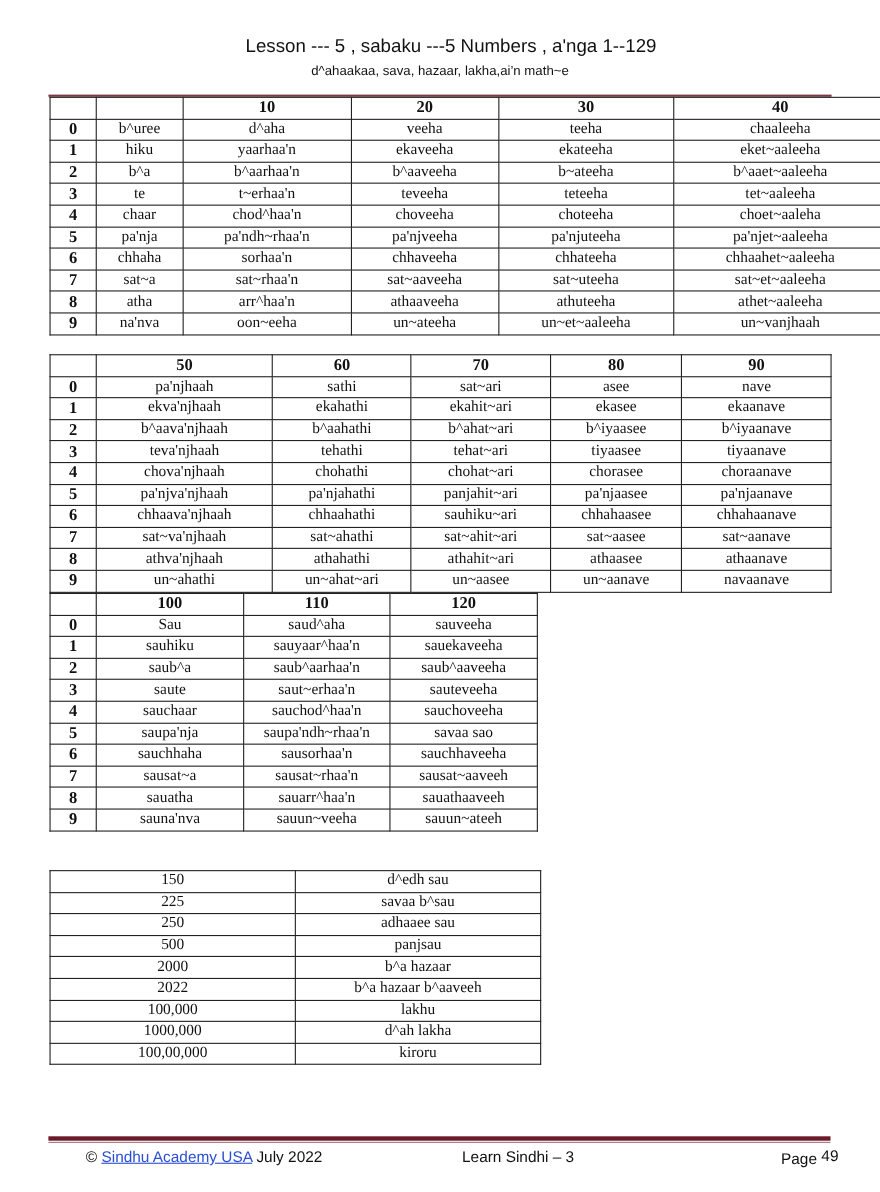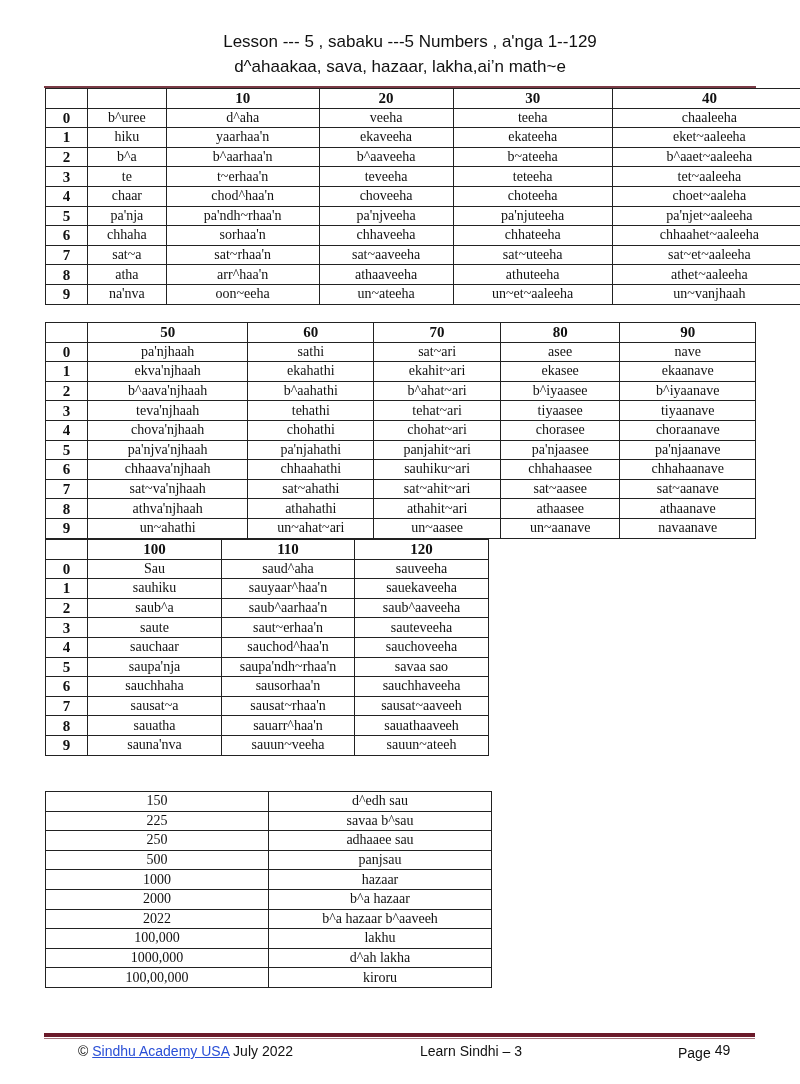--- a/index.html
+++ b/index.html
@@ -1,38 +1,38 @@
 <!DOCTYPE html>
 <html><head>
   <meta charset="utf-8">
   <style>
     html, body { margin: 0; padding: 0; background: #ffffff; }
     body { width: 800px; height: 1084px; position: relative; overflow: hidden; font-family: "Liberation Serif", serif; color: #111; }
     .title { position: absolute; left: 0; width: 800px; text-align: center; font-family: "Liberation Sans", sans-serif; color: #111; }
     .title1 { top: 32px; font-size: 17px; left: 10px; }
-    .title2 { top: 57px; font-size: 17px; left: 0; }
+    .title2 { top: 57px; font-size: 12px; left: 0; }
     .topline { position: absolute; left: 44px; top: 86px; width: 712px; height: 2px; background: #7b3b46; }
     table { position: absolute; border-collapse: collapse; font-size: 14px; }
     td { border: 1px solid #222; text-align: center; padding: 0; height: 18.6px; line-height: 18px; }
     td.rowh { font-weight: bold; width: 41px; font-size: 15px; }
     tr.hdr td { font-weight: bold; font-size: 15px; }
     #t1 { left: 45px; top: 88px; width: 762px; }
     #t2 { left: 45px; top: 322px; width: 711px; }
     #t3 { left: 45px; top: 539px; width: 444px; }
     #t4 { left: 45px; top: 791px; width: 447px; }
     #t4 td { width: 50%; }
     .c1 { width: 133px; }
     .c3 { width: 133px; }
     .footline1 { position: absolute; left: 44px; top: 1033px; width: 711px; height: 4px; background: #6b1a2a; }
     .footline2 { position: absolute; left: 44px; top: 1038px; width: 711px; height: 1px; background: #a4737b; }
     .footer { position: absolute; top: 1043px; font-family: "Liberation Sans", sans-serif; font-size: 14px; color: #111; }
     .f-left { left: 78px; }
     .f-left a { color: #2a4fd6; text-decoration: underline; }
     .f-mid { left: 420px; }
-    .f-right { left: 678px; top: 1045px; text-align: center; }
+    .f-right { left: 710px; top: 1045px; text-align: center; }
     .f-right .pn { position: relative; top: -3px; margin-left: 4px; }
   </style>
 </head>
 <body>
 
 <div class="title title1">Lesson --- 5 , sabaku ---5  Numbers ,  a'nga  1--129</div>
 <div class="title title2">d^ahaakaa, sava, hazaar, lakha,ai’n math~e</div>
 <div class="topline"></div>
 
 <table id="t1">
@@ -304,24 +304,20 @@
       </tr>
   <tr>
         <td>250</td>
         <td>adhaaee sau</td>
       </tr>
   <tr>
         <td>500</td>
         <td>panjsau</td>
       </tr>
   <tr>
-        <td>1000</td>
-        <td>hazaar</td>
-      </tr>
-  <tr>
         <td>2000</td>
         <td>b^a hazaar</td>
       </tr>
   <tr>
         <td>2022</td>
         <td>b^a hazaar b^aaveeh</td>
       </tr>
   <tr>
         <td>100,000</td>
         <td>lakhu</td>

